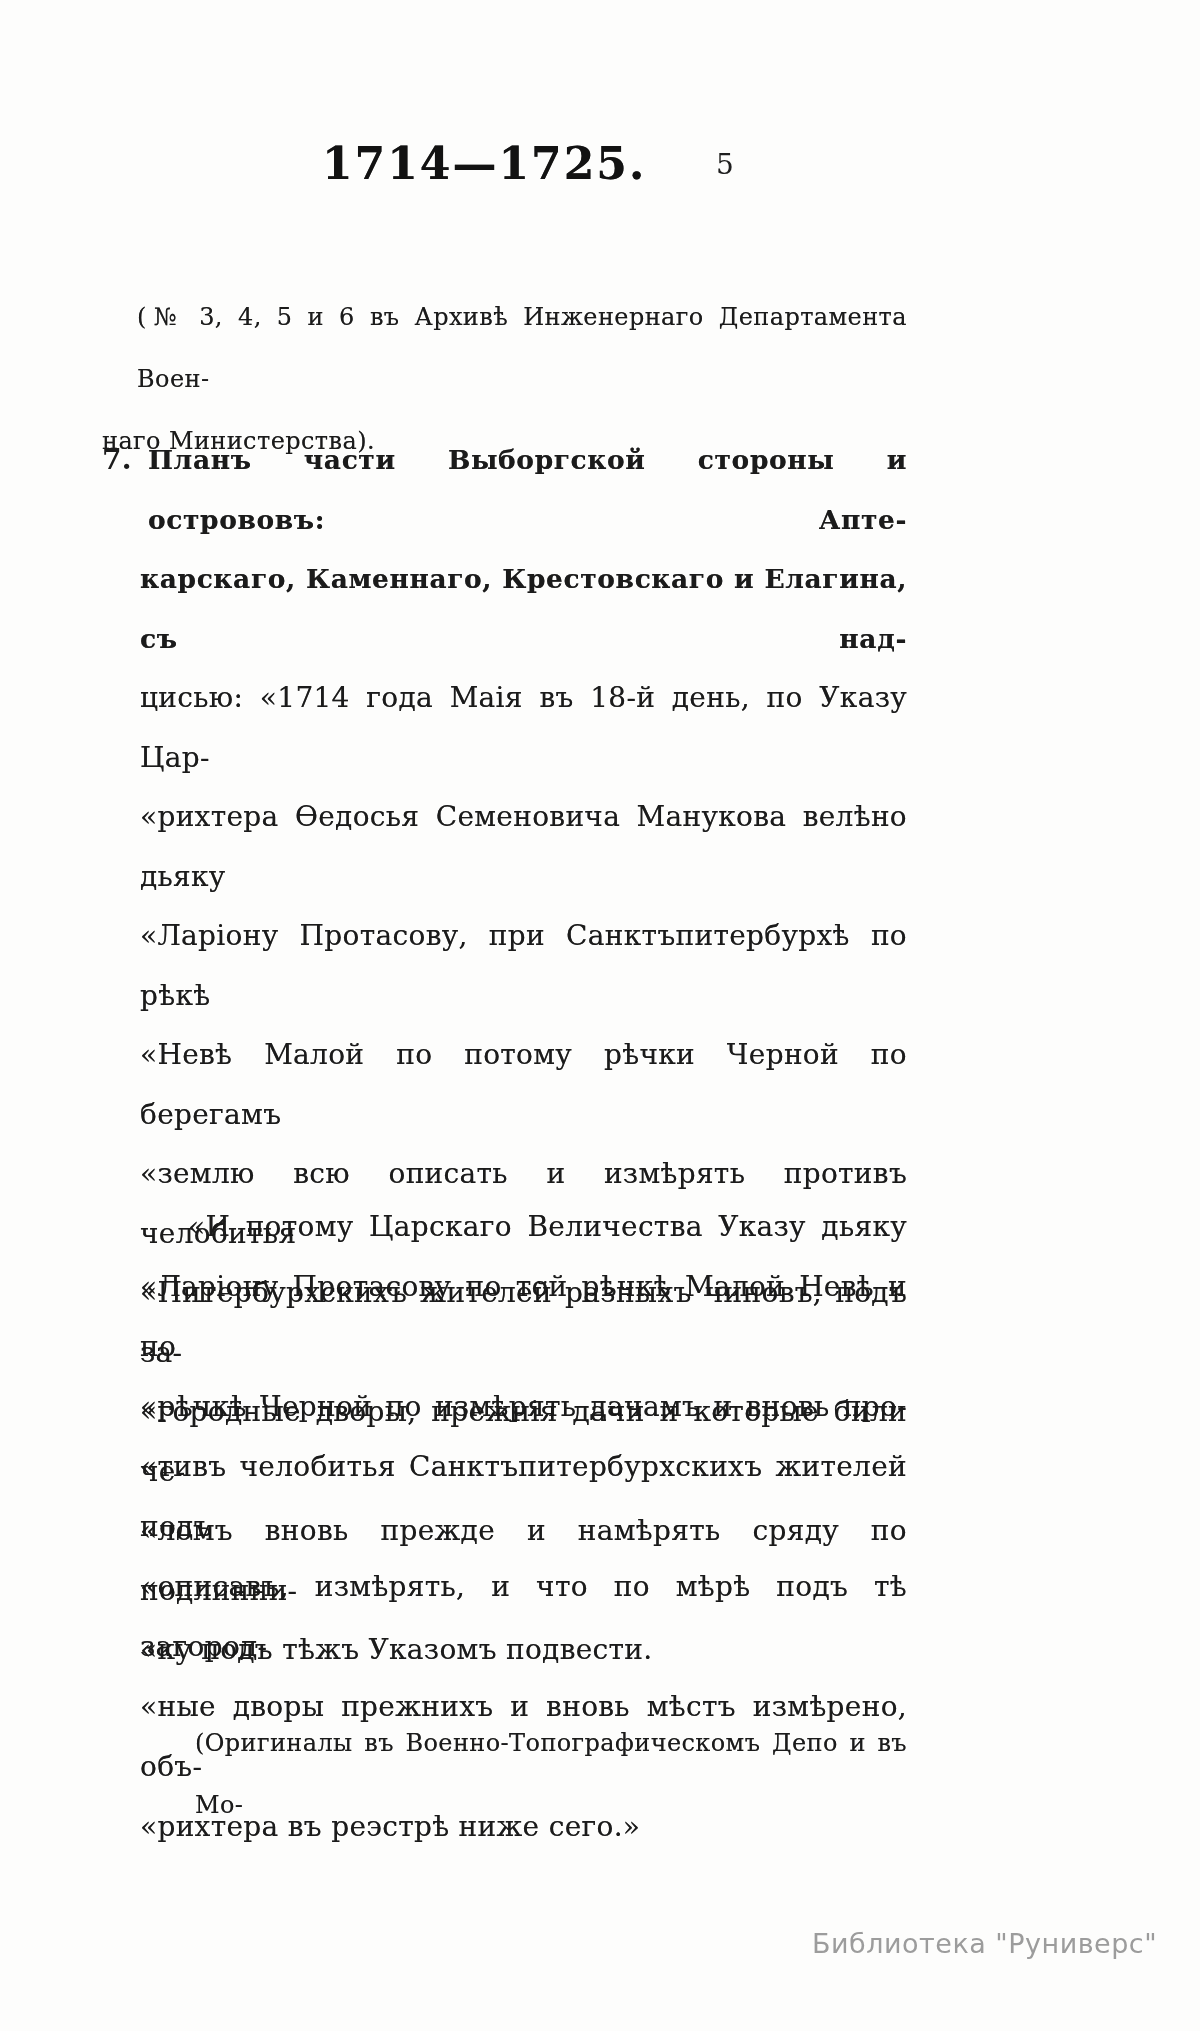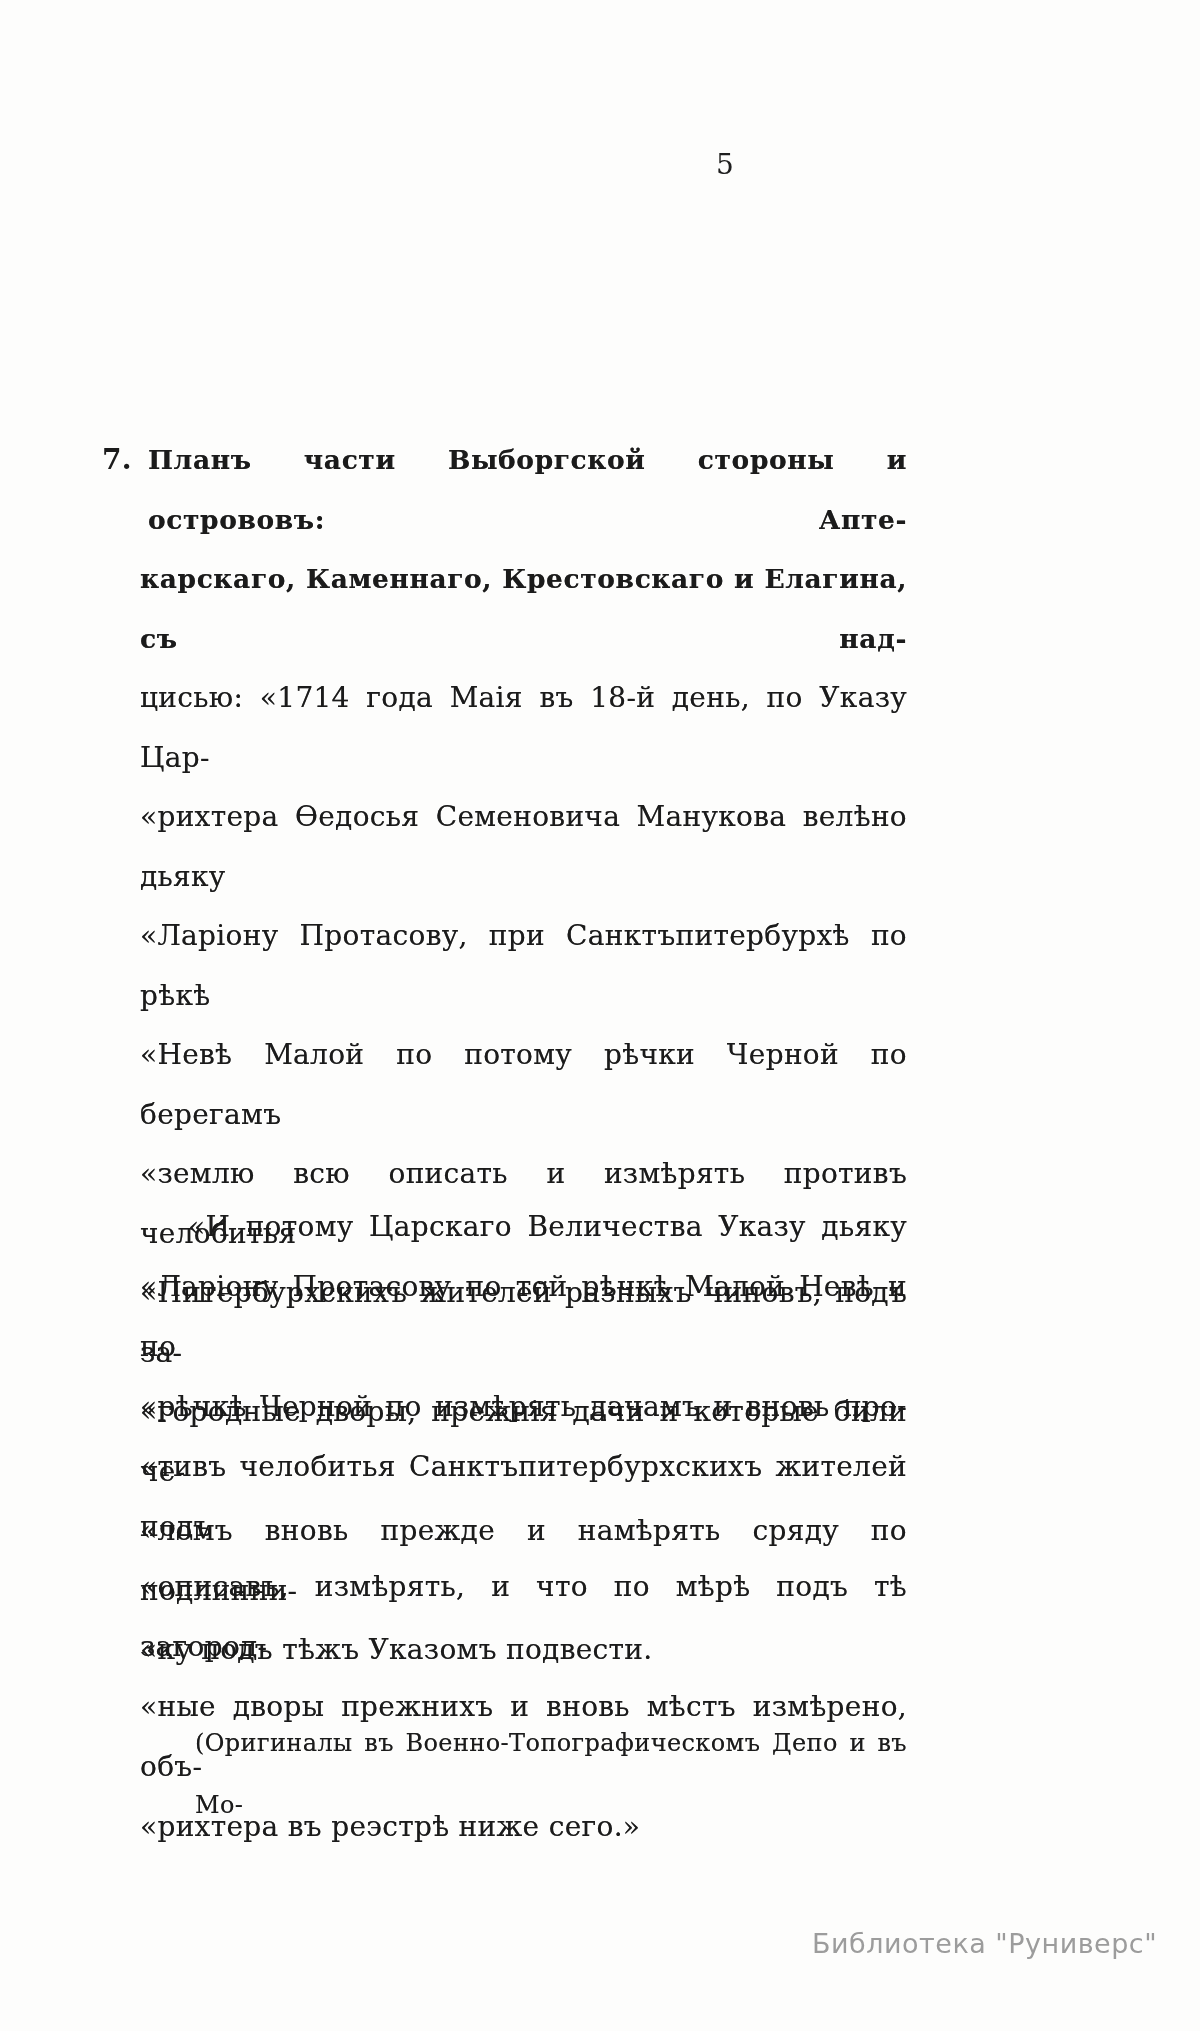--- a/index.html
+++ b/index.html
@@ -70,22 +70,27 @@
     position: absolute; top: 1928px; left: 812px;
     font-family: "DejaVu Sans", "Liberation Sans", sans-serif;
     font-size: 27px; color: #9c9c9c; letter-spacing: 0.5px;
   }
 </style>
 </head>
 <body>
 
 <div class="page">
 
+  <div class="heading">1714—1725.</div>
   <div class="pagenum">5</div>
 
+  <div class="block note-top">
+    <div class="line indent">(№ 3, 4, 5 и 6 въ Архивѣ Инженернаго Департамента Воен-</div>
+    <div class="line no-just">наго Министерства).</div>
+  </div>
 
   <div class="block entry">
     <div class="entry-number">7.</div>
     <div class="line bold first">Планъ части Выборгской стороны и острововъ: Апте-</div>
     <div class="line bold">карскаго, Каменнаго, Крестовскаго и Елагина, съ над-</div>
     <div class="line">цисью: «1714 года Маія въ 18-й день, по Указу Цар-</div>
     <div class="line">«рихтера Ѳедосья Семеновича Манукова велѣно дьяку</div>
     <div class="line">«Ларіону Протасову, при Санктъпитербурхѣ по рѣкѣ</div>
     <div class="line">«Невѣ Малой по потому рѣчки Черной по берегамъ</div>
     <div class="line">«землю всю описать и измѣрять противъ челобитья</div>

